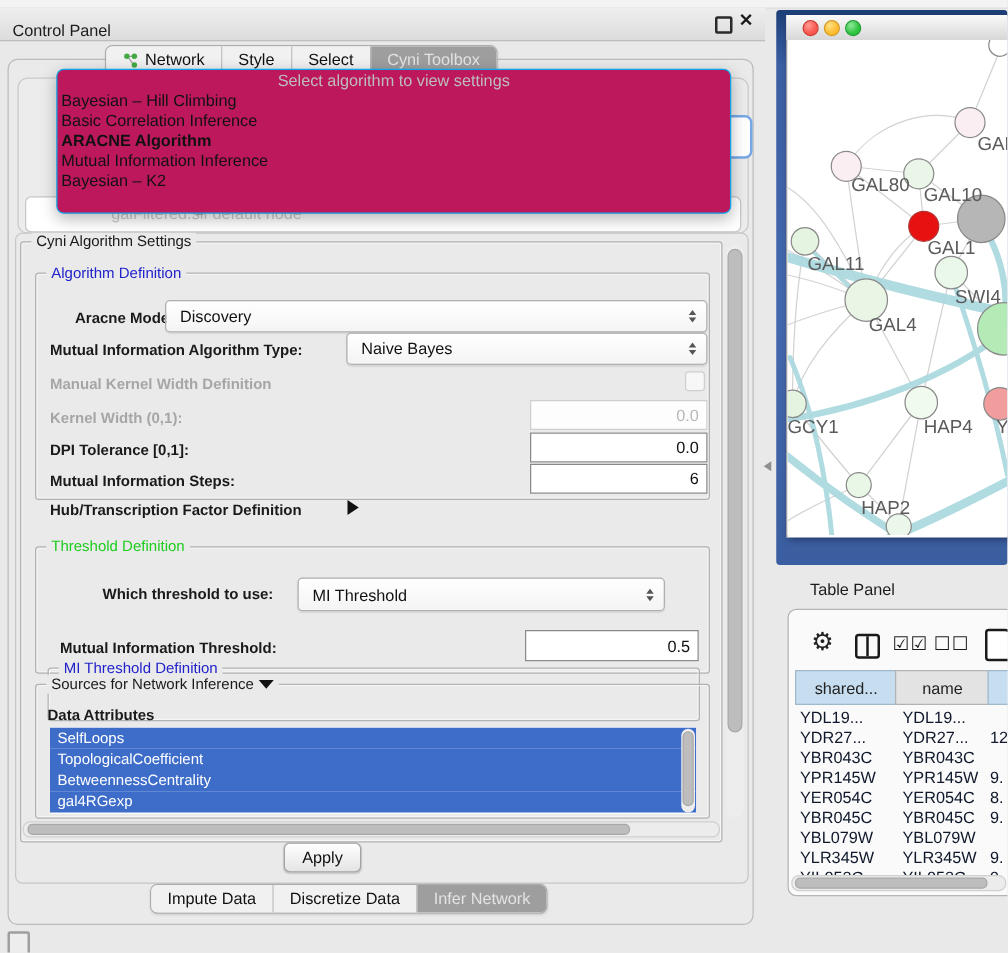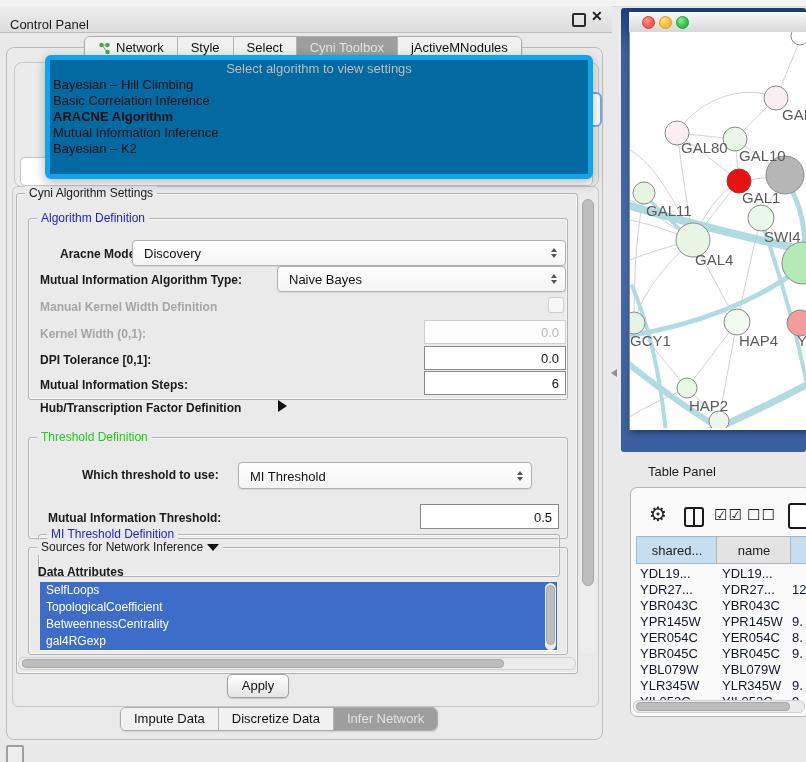--- a/index.html
+++ b/index.html
@@ -21,21 +21,21 @@
        background:#f1f1f1;display:flex;align-items:center;gap:5px;white-space:nowrap;}
   .tab:last-child{border-right:none;}
   .tab.sel{background:#9e9e9e;color:#e3e3e3;}
   .bottom-tabbar{left:120px;top:707px;}
   
   .inner-top{left:14px;top:62px;width:583px;height:123px;background:#ececec;border:1px solid #c9c9c9;border-radius:8px;}
   .focus-frag{left:574px;top:92px;width:24px;height:31px;background:#fff;border:2px solid #77a8e6;border-radius:6px;z-index:5;}
   .bg-combo{left:20px;top:157px;width:571px;height:27px;background:#fff;border:1px solid #c6c6c6;border-radius:5px;z-index:4;}
   .bg-combo span{position:absolute;left:68px;top:5px;font-size:13px;color:#cbcbcb;white-space:nowrap;}
   
-  .dropdown{left:45px;top:55px;width:538px;height:114px;background:#0369a1;border:5px solid #0ea5e9;border-radius:6px;
+  .dropdown{left:45px;top:55px;width:538px;height:114px;background:#be185d;border:1px solid #0ea5e9;border-radius:6px;
             box-shadow:0 4px 12px rgba(0,0,0,.28);z-index:50;}
   .dd-head{height:17px;line-height:17px;text-align:center;color:#bdbdbd;font-size:13px;}
   .dd-item{height:16px;line-height:16px;font-size:13px;color:#111;padding-left:3px;white-space:nowrap;}
   .dd-item.sel{font-weight:bold;}
   
   .content-panel{left:12px;top:186px;width:585px;height:519px;border:1px solid #c6c6c6;border-radius:6px;background:#eaeaea;}
   .grp{position:absolute;border:1px solid #b2b2b2;border-radius:3px;
        box-shadow:inset 0 0 0 1px rgba(255,255,255,.55);}
   .grp-title{position:absolute;top:-8px;left:8px;background:#eaeaea;padding:0 4px;font-size:12px;line-height:15px;white-space:nowrap;}
   .t-blue{color:#2222cc;}
@@ -116,23 +116,20 @@
   </div>
   <div class="tab">
       <span>Style</span>
     </div>
   <div class="tab">
       <span>Select</span>
     </div>
   <div class="tab sel">
       <span>Cyni Toolbox</span>
     </div>
-  <div class="tab">
-      <span>jActiveMNodules</span>
-    </div>
 </div>
 
 <div class="abs inner-top"></div>
 <div class="abs focus-frag"></div>
 <div class="abs bg-combo">
   <span>galFiltered.sif default node</span>
   <span class="stepper">
       <span class="tri-up" style="border-bottom-color:#b5b5b5;"></span>
       <span class="tri-dn" style="border-top-color:#b5b5b5;"></span>
     </span>

